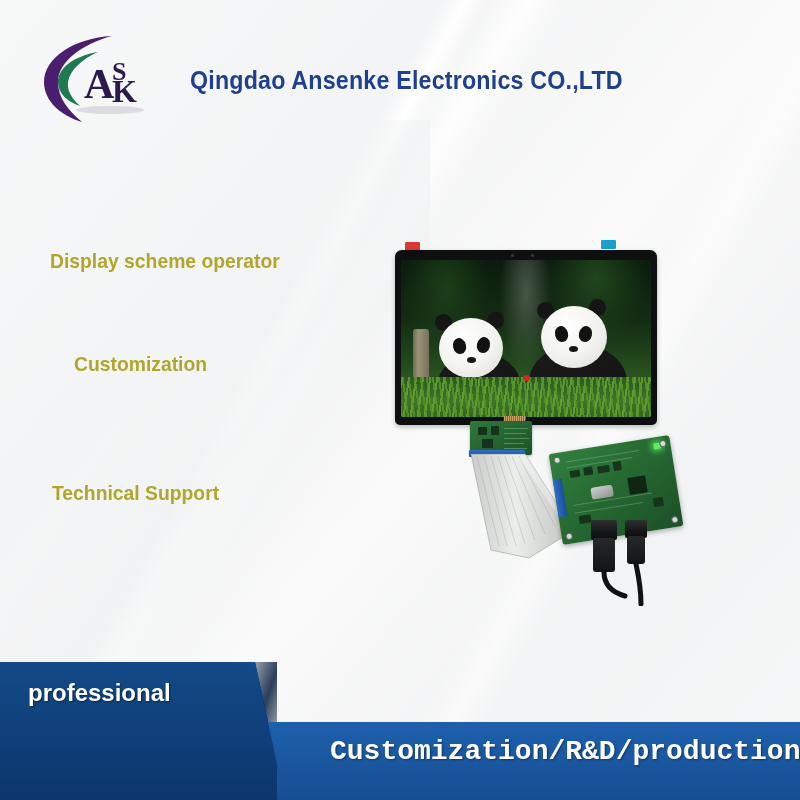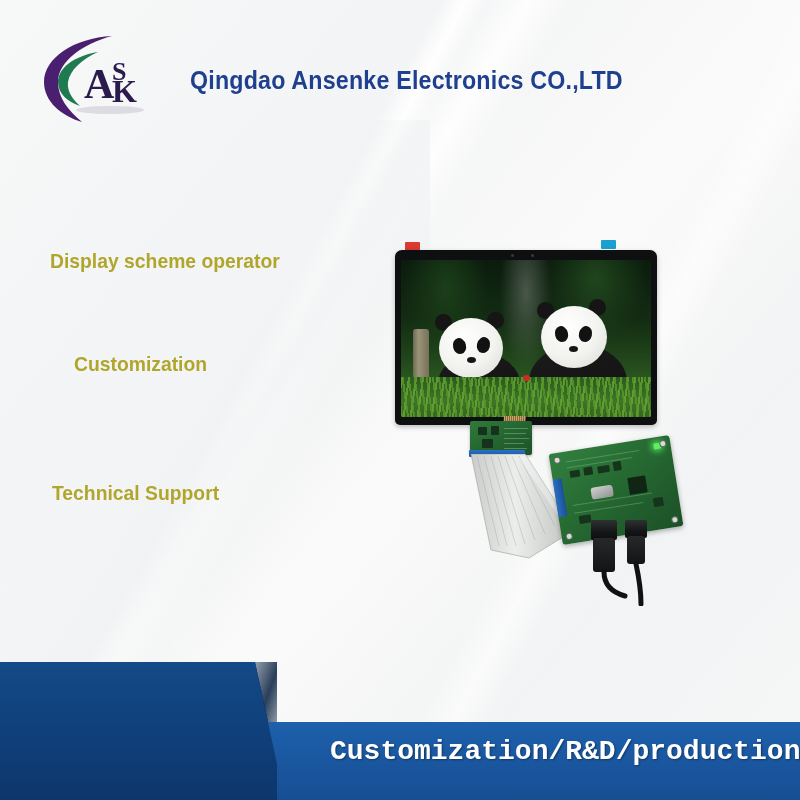--- a/index.html
+++ b/index.html
@@ -531,18 +531,19 @@
     </div>
   </div>
 
   <div id="banner">
     <div id="banner-dark"></div>
     <div id="banner-dark-shadow"></div>
     <div id="banner-strip"></div>
     <div id="banner-dark-fg"></div>
 
     <div id="banner-text-left">
+      <div>professional</div>
     </div>
 
     <div id="banner-text-right">Customization/R&amp;D/production</div>
   </div>
 
 </div>
 
 </body></html>

